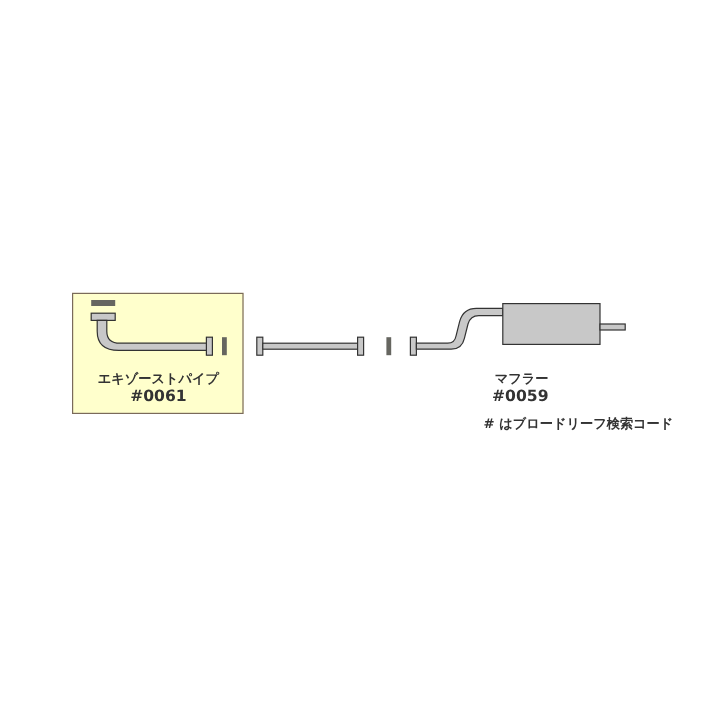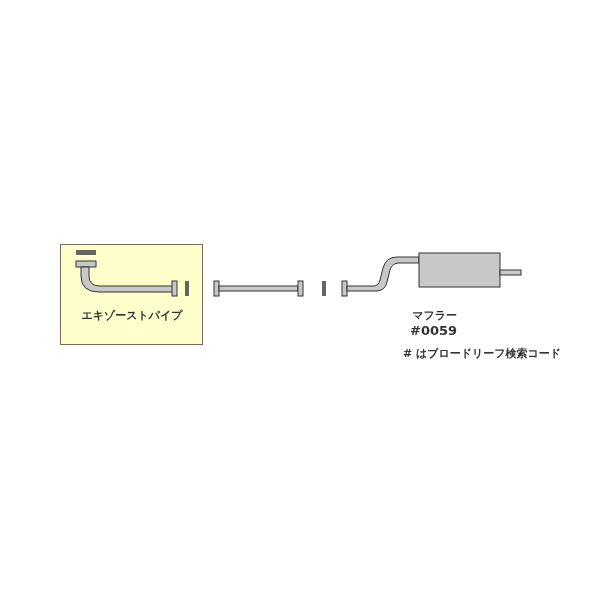--- a/index.html
+++ b/index.html
@@ -39,20 +39,21 @@
   <g>
     <rect x="342" y="281" width="5" height="15" fill="#c8c8c8" stroke="#333" stroke-width="1"></rect>
     <path d="M347 286 L373 286 Q379 286 380 280 L383 268 Q386 257 397 257 L419 257 L419 263 L399 263 Q392 263 390 270 L387 282 Q385 291 376 291 L347 291 Z" fill="#c8c8c8" stroke="#333" stroke-width="1"></path>
     <rect x="419" y="253" width="81" height="34" fill="#c8c8c8" stroke="#333" stroke-width="1"></rect>
     <rect x="500" y="270" width="21" height="5" fill="#c8c8c8" stroke="#333" stroke-width="1"></rect>
   </g>
 </svg>
 
 <div class="label" style="left:68px; top:308px; width:128px;">
   <div>エキゾーストパイプ</div>
+  <div class="code">#0061</div>
 </div>
 
 <div class="label" style="left:200px; top:308px; width:120px;">
 </div>
 
 <div class="label" style="left:410px; top:308px; text-align:right;">
   <div>マフラー</div>
   <div class="code">#0059</div>
 </div>
 

